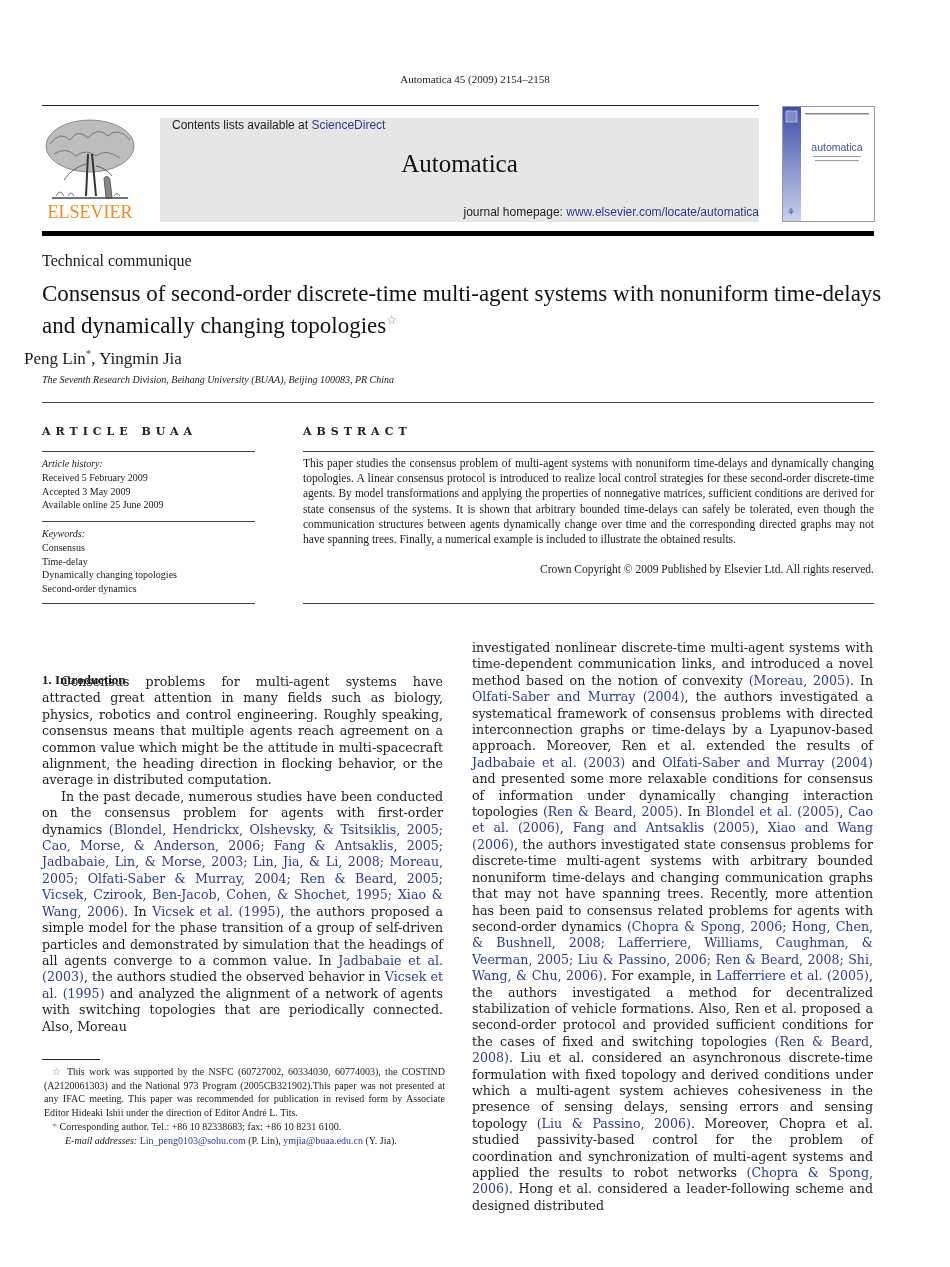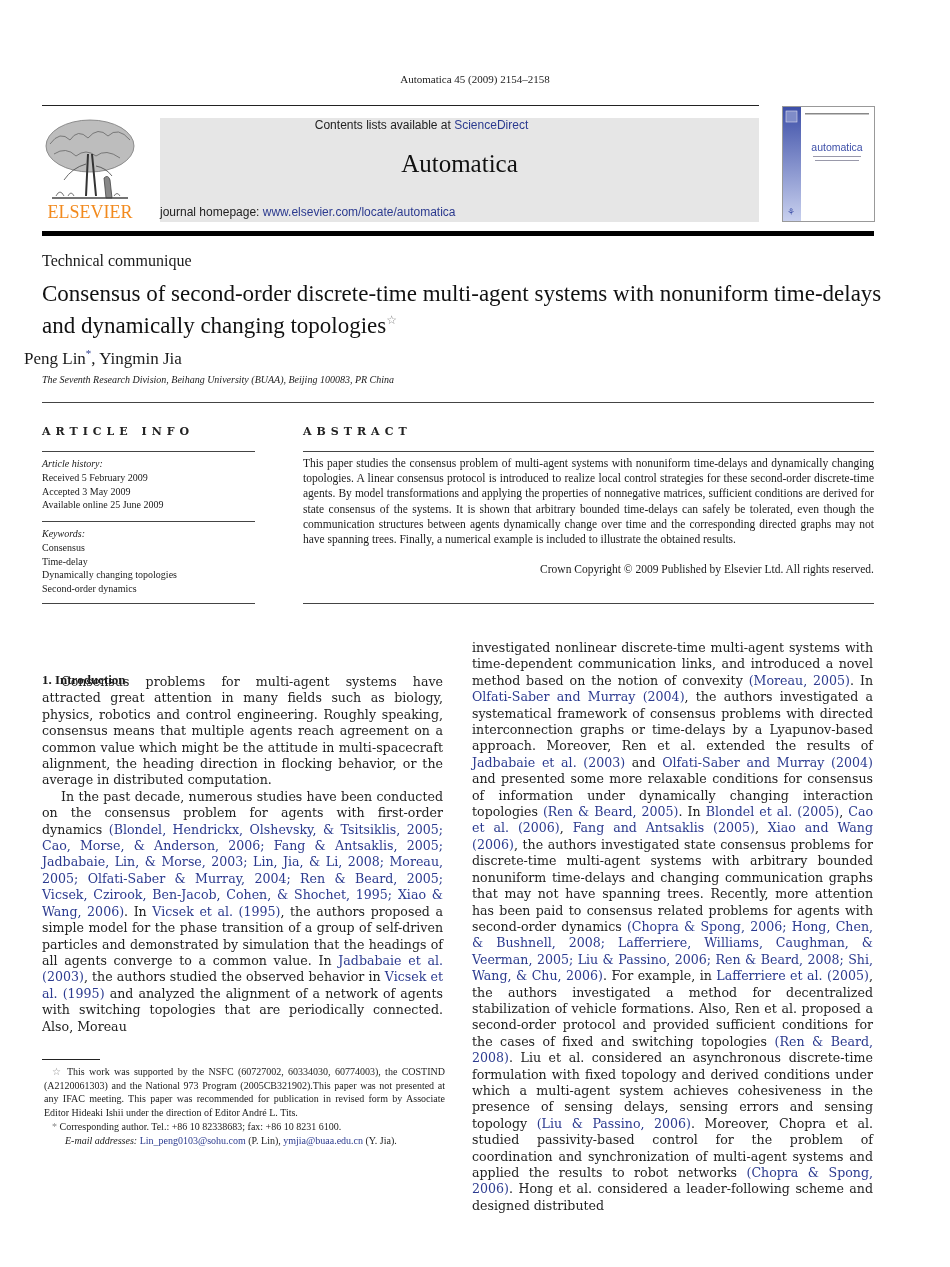--- a/index.html
+++ b/index.html
@@ -5,23 +5,23 @@
   html, body { margin:0; padding:0; background:#fff; }
   body { width:950px; height:1267px; position:relative; overflow:hidden;
          font-family:"DejaVu Serif", serif; color:#1a1a1a; }
   .abs { position:absolute; }
   a, .link { color:#2b3a8f; text-decoration:none; }
 
   #journal-ref { top:73px; left:0; width:950px; text-align:center; font-size:11px; font-family:"Liberation Serif", serif; color:#222; }
   #top-rule { top:105px; left:42px; width:717px; height:1px; background:#222; }
   #elsevier-logo { top:114px; left:42px; width:96px; height:108px; }
   #masthead-box { top:118px; left:160px; width:599px; height:104px; background:#e6e6e6; }
-  #contents-line { top:118px; left:148px; width:547px; text-align:center; font-size:12px; font-family:"Liberation Sans", sans-serif; color:#222; }
+  #contents-line { top:118px; left:172px; width:547px; font-size:12px; font-family:"Liberation Sans", sans-serif; color:#222; }
   #journal-name { top:150px; left:160px; width:599px; text-align:center; font-size:25px; font-family:"Liberation Serif", serif; color:#111; }
-  #homepage-line { top:205px; left:160px; width:599px; text-align:left; font-size:12px; font-family:"Liberation Sans", sans-serif; color:#222; }
+  #homepage-line { top:205px; left:160px; width:599px; text-align:right; font-size:12px; font-family:"Liberation Sans", sans-serif; color:#222; }
   #cover { top:106px; left:782px; width:91px; height:114px; border:1px solid #999; background:#fff; }
   #thick-rule { top:231px; left:42px; width:832px; height:5px; background:#000; }
 
   #section-type { top:252px; left:42px; font-size:16px; font-family:"Liberation Serif", serif; }
   #title { top:281px; left:42px; width:840px; font-size:23px; line-height:26px; font-family:"Liberation Serif", serif; color:#111; }
   #authors { top:347px; left:24px; font-size:17px; font-family:"Liberation Serif", serif; }
   #affil { top:374px; left:42px; font-size:10px; font-style:italic; font-family:"Liberation Serif", serif; }
   #rule-2 { top:402px; left:42px; width:832px; height:1px; background:#444; }
 
   .caps-head { font-family:"DejaVu Serif", serif; font-size:11px; letter-spacing:5px; font-weight:bold; color:#222; }
@@ -109,21 +109,21 @@
 <div id="section-type" class="abs">Technical communique</div>
 <div id="title" class="abs">
   <span>Consensus of second-order discrete-time multi-agent systems with nonuniform time-delays and dynamically changing topologies</span><sup style="font-size:12px;color:#888">☆</sup>
 </div>
 <div id="authors" class="abs">
   <span>Peng Lin</span><sup style="font-size:11px;color:#2b3a8f">*</sup><span>, </span><span>Yingmin Jia</span>
 </div>
 <div id="affil" class="abs">The Seventh Research Division, Beihang University (BUAA), Beijing 100083, PR China</div>
 <div id="rule-2" class="abs"></div>
 
-<div id="ai-head" class="abs caps-head">ARTICLE INFO</div>
+<div id="ai-head" class="abs caps-head">ARTICLE BUAA</div>
 <div id="ai-rule-1" class="abs thin-rule"></div>
 <div id="history" class="abs info-block">
   <div class="lab">Article history:</div>
   <div>Received 5 February 2009</div>
   <div>Accepted 3 May 2009</div>
   <div>Available online 25 June 2009</div>
 </div>
 <div id="ai-rule-2" class="abs thin-rule"></div>
 <div id="keywords" class="abs info-block">
   <div class="lab">Keywords:</div>

